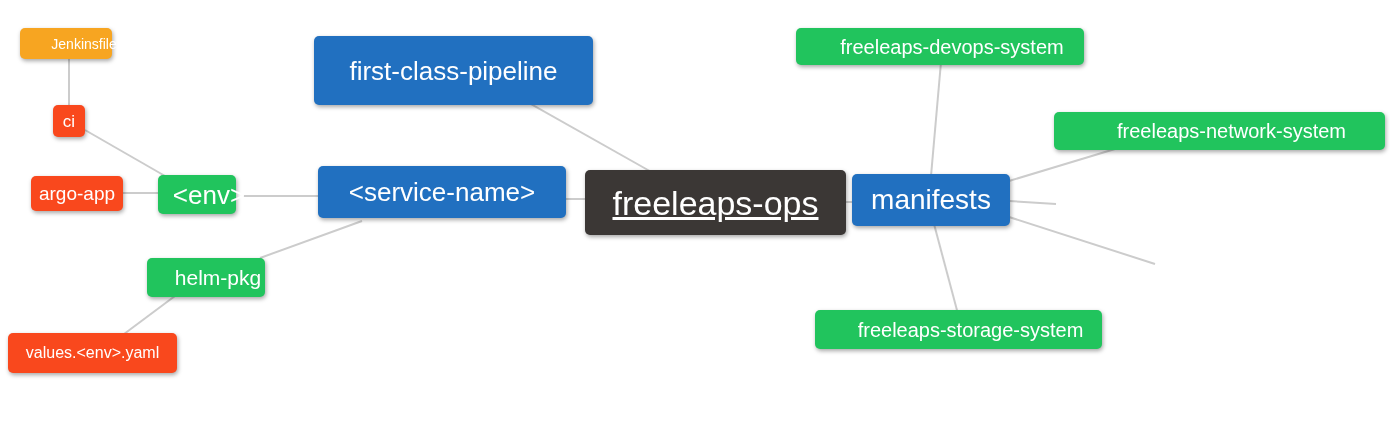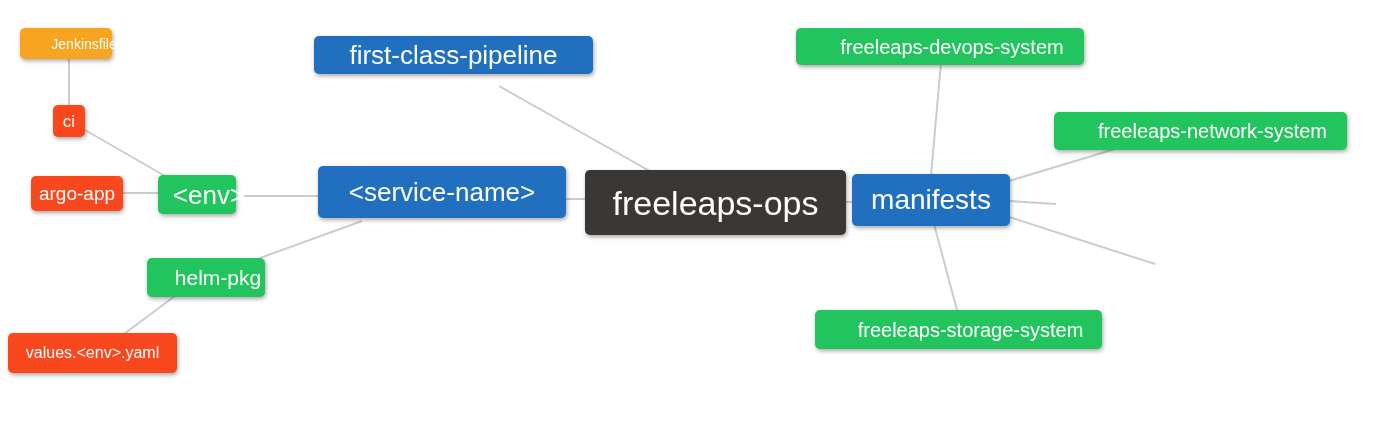--- a/index.html
+++ b/index.html
@@ -26,21 +26,21 @@
     position:absolute;z-index:2;
     display:flex;align-items:center;justify-content:center;
     color:var(--c-text);
     border-radius:5px;
     box-shadow:1px 2px 4px rgba(0,0,0,0.35);
     white-space:nowrap;
     line-height:1;
     cursor:default;
     box-sizing:border-box;
   }
-  .node.dark{background:var(--c-root);}
+  .node.dark{background:var(--c-root);text-decoration:underline;}
   .node.blue{background:var(--c-blue);}
   .node.green{background:var(--c-green);padding-left:24px;}
   .node.red{background:var(--c-red);}
   .node.amber{background:var(--c-amber);padding-left:36px;}
 </style>
 </head>
 <body>
 
 <div class="canvas">
 
@@ -62,31 +62,31 @@
   </svg>
 
   <div class="node amber" style="left:20px;top:28px;width:92px;height:31px;font-size:14px">Jenkinsfile</div>
 
   <div class="node red" style="left:53px;top:105px;width:32px;height:32px;font-size:17px">ci</div>
 
   <div class="node red" style="left:31px;top:176px;width:92px;height:35px;font-size:19px">argo-app</div>
 
   <div class="node green" style="left:158px;top:175px;width:78px;height:39px;font-size:26px">&lt;env&gt;</div>
 
-  <div class="node blue" style="left:314px;top:36px;width:279px;height:38px;font-size:26px">first-class-pipeline</div>
+  <div class="node blue" style="left:314px;top:36px;width:279px;height:69px;font-size:26px">first-class-pipeline</div>
 
   <div class="node blue" style="left:318px;top:166px;width:248px;height:52px;font-size:26px">&lt;service-name&gt;</div>
 
   <div class="node dark" style="left:585px;top:170px;width:261px;height:65px;font-size:34px">freeleaps-ops</div>
 
   <div class="node blue" style="left:852px;top:174px;width:158px;height:52px;font-size:28px">manifests</div>
 
   <div class="node green" style="left:796px;top:28px;width:288px;height:37px;font-size:20px">freeleaps-devops-system</div>
 
-  <div class="node green" style="left:1054px;top:112px;width:293px;height:38px;font-size:20px">freeleaps-network-system</div>
+  <div class="node green" style="left:1054px;top:112px;width:331px;height:38px;font-size:20px">freeleaps-network-system</div>
 
 
 
   <div class="node green" style="left:815px;top:310px;width:287px;height:39px;font-size:20px">freeleaps-storage-system</div>
 
   <div class="node green" style="left:147px;top:258px;width:118px;height:39px;font-size:21px">helm-pkg</div>
 
   <div class="node red" style="left:8px;top:333px;width:169px;height:40px;font-size:16px">values.&lt;env&gt;.yaml</div>
 
 </div>

